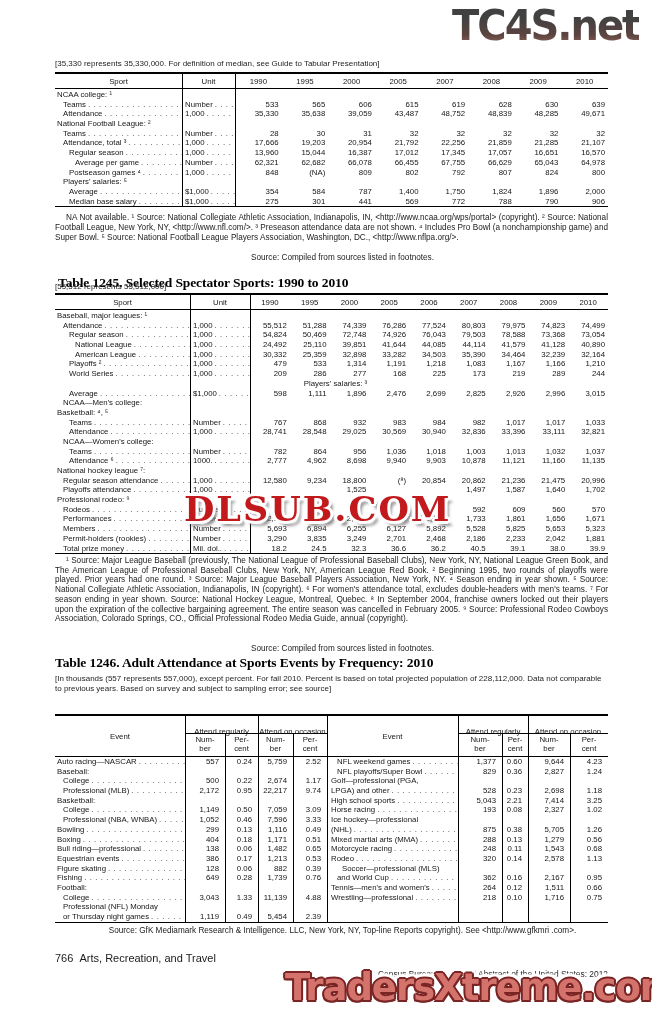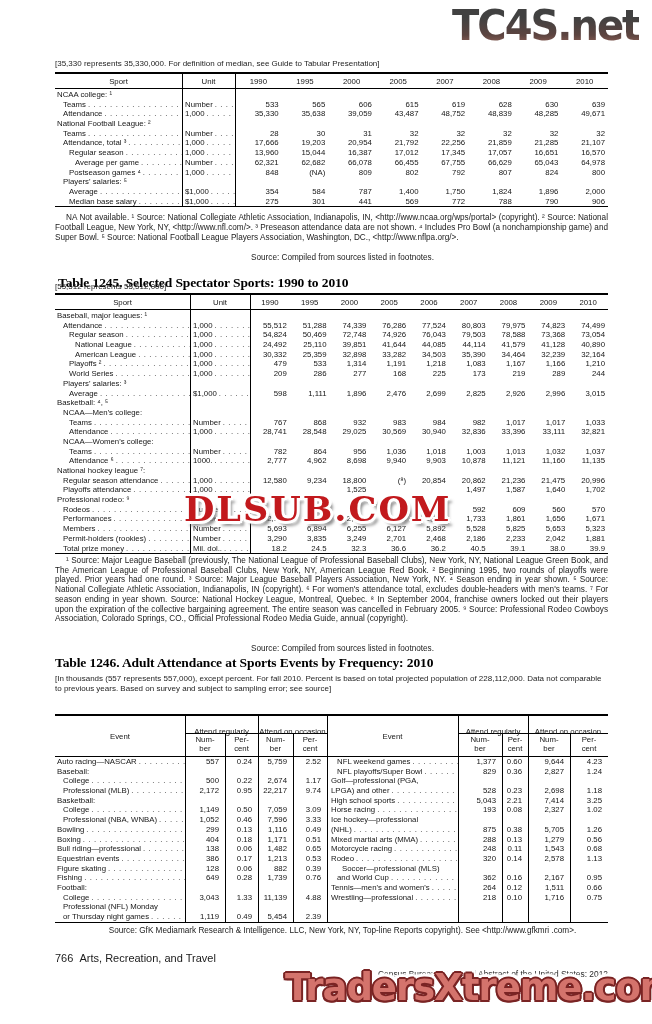--- a/index.html
+++ b/index.html
@@ -394,21 +394,21 @@
           <div class="val">286</div>
           <div class="val">277</div>
           <div class="val">168</div>
           <div class="val">225</div>
           <div class="val">173</div>
           <div class="val">219</div>
           <div class="val">289</div>
           <div class="val">244</div>
         </div>
         <div class="yt-row" style="grid-template-columns: 135px 60px repeat(9, 1fr);">
-          <div class="lab-cell" style="padding-left: 8px; grid-column: 1 / -1;">
+          <div class="lab-cell" style="padding-left: 8px; grid-column: 1 / -1; justify-content: center;">
             <span>Players' salaries: ³</span>
           </div>
         </div>
         <div class="yt-row" style="grid-template-columns: 135px 60px repeat(9, 1fr);">
           <div class="lab-cell" style="padding-left: 14px;">
             <span>Average</span>
             <span class="leader"></span>
           </div>
           <div class="unit-cell">
             <span>$1,000</span>
@@ -418,27 +418,27 @@
           <div class="val">1,111</div>
           <div class="val">1,896</div>
           <div class="val">2,476</div>
           <div class="val">2,699</div>
           <div class="val">2,825</div>
           <div class="val">2,926</div>
           <div class="val">2,996</div>
           <div class="val">3,015</div>
         </div>
         <div class="yt-row" style="grid-template-columns: 135px 60px repeat(9, 1fr);">
+          <div class="lab-cell" style="padding-left: 8px; grid-column: 1 / -1;">
+            <span>NCAA—Men's college:</span>
+          </div>
+        </div>
+        <div class="yt-row" style="grid-template-columns: 135px 60px repeat(9, 1fr);">
           <div class="lab-cell" style="padding-left: 2px; grid-column: 1 / -1;">
             <span>Basketball: ⁴, ⁵</span>
-          </div>
-        </div>
-        <div class="yt-row" style="grid-template-columns: 135px 60px repeat(9, 1fr);">
-          <div class="lab-cell" style="padding-left: 8px; grid-column: 1 / -1;">
-            <span>NCAA—Men's college:</span>
           </div>
         </div>
         <div class="yt-row" style="grid-template-columns: 135px 60px repeat(9, 1fr);">
           <div class="lab-cell" style="padding-left: 14px;">
             <span>Teams</span>
             <span class="leader"></span>
           </div>
           <div class="unit-cell">
             <span>Number</span>
             <span class="leader"></span>

